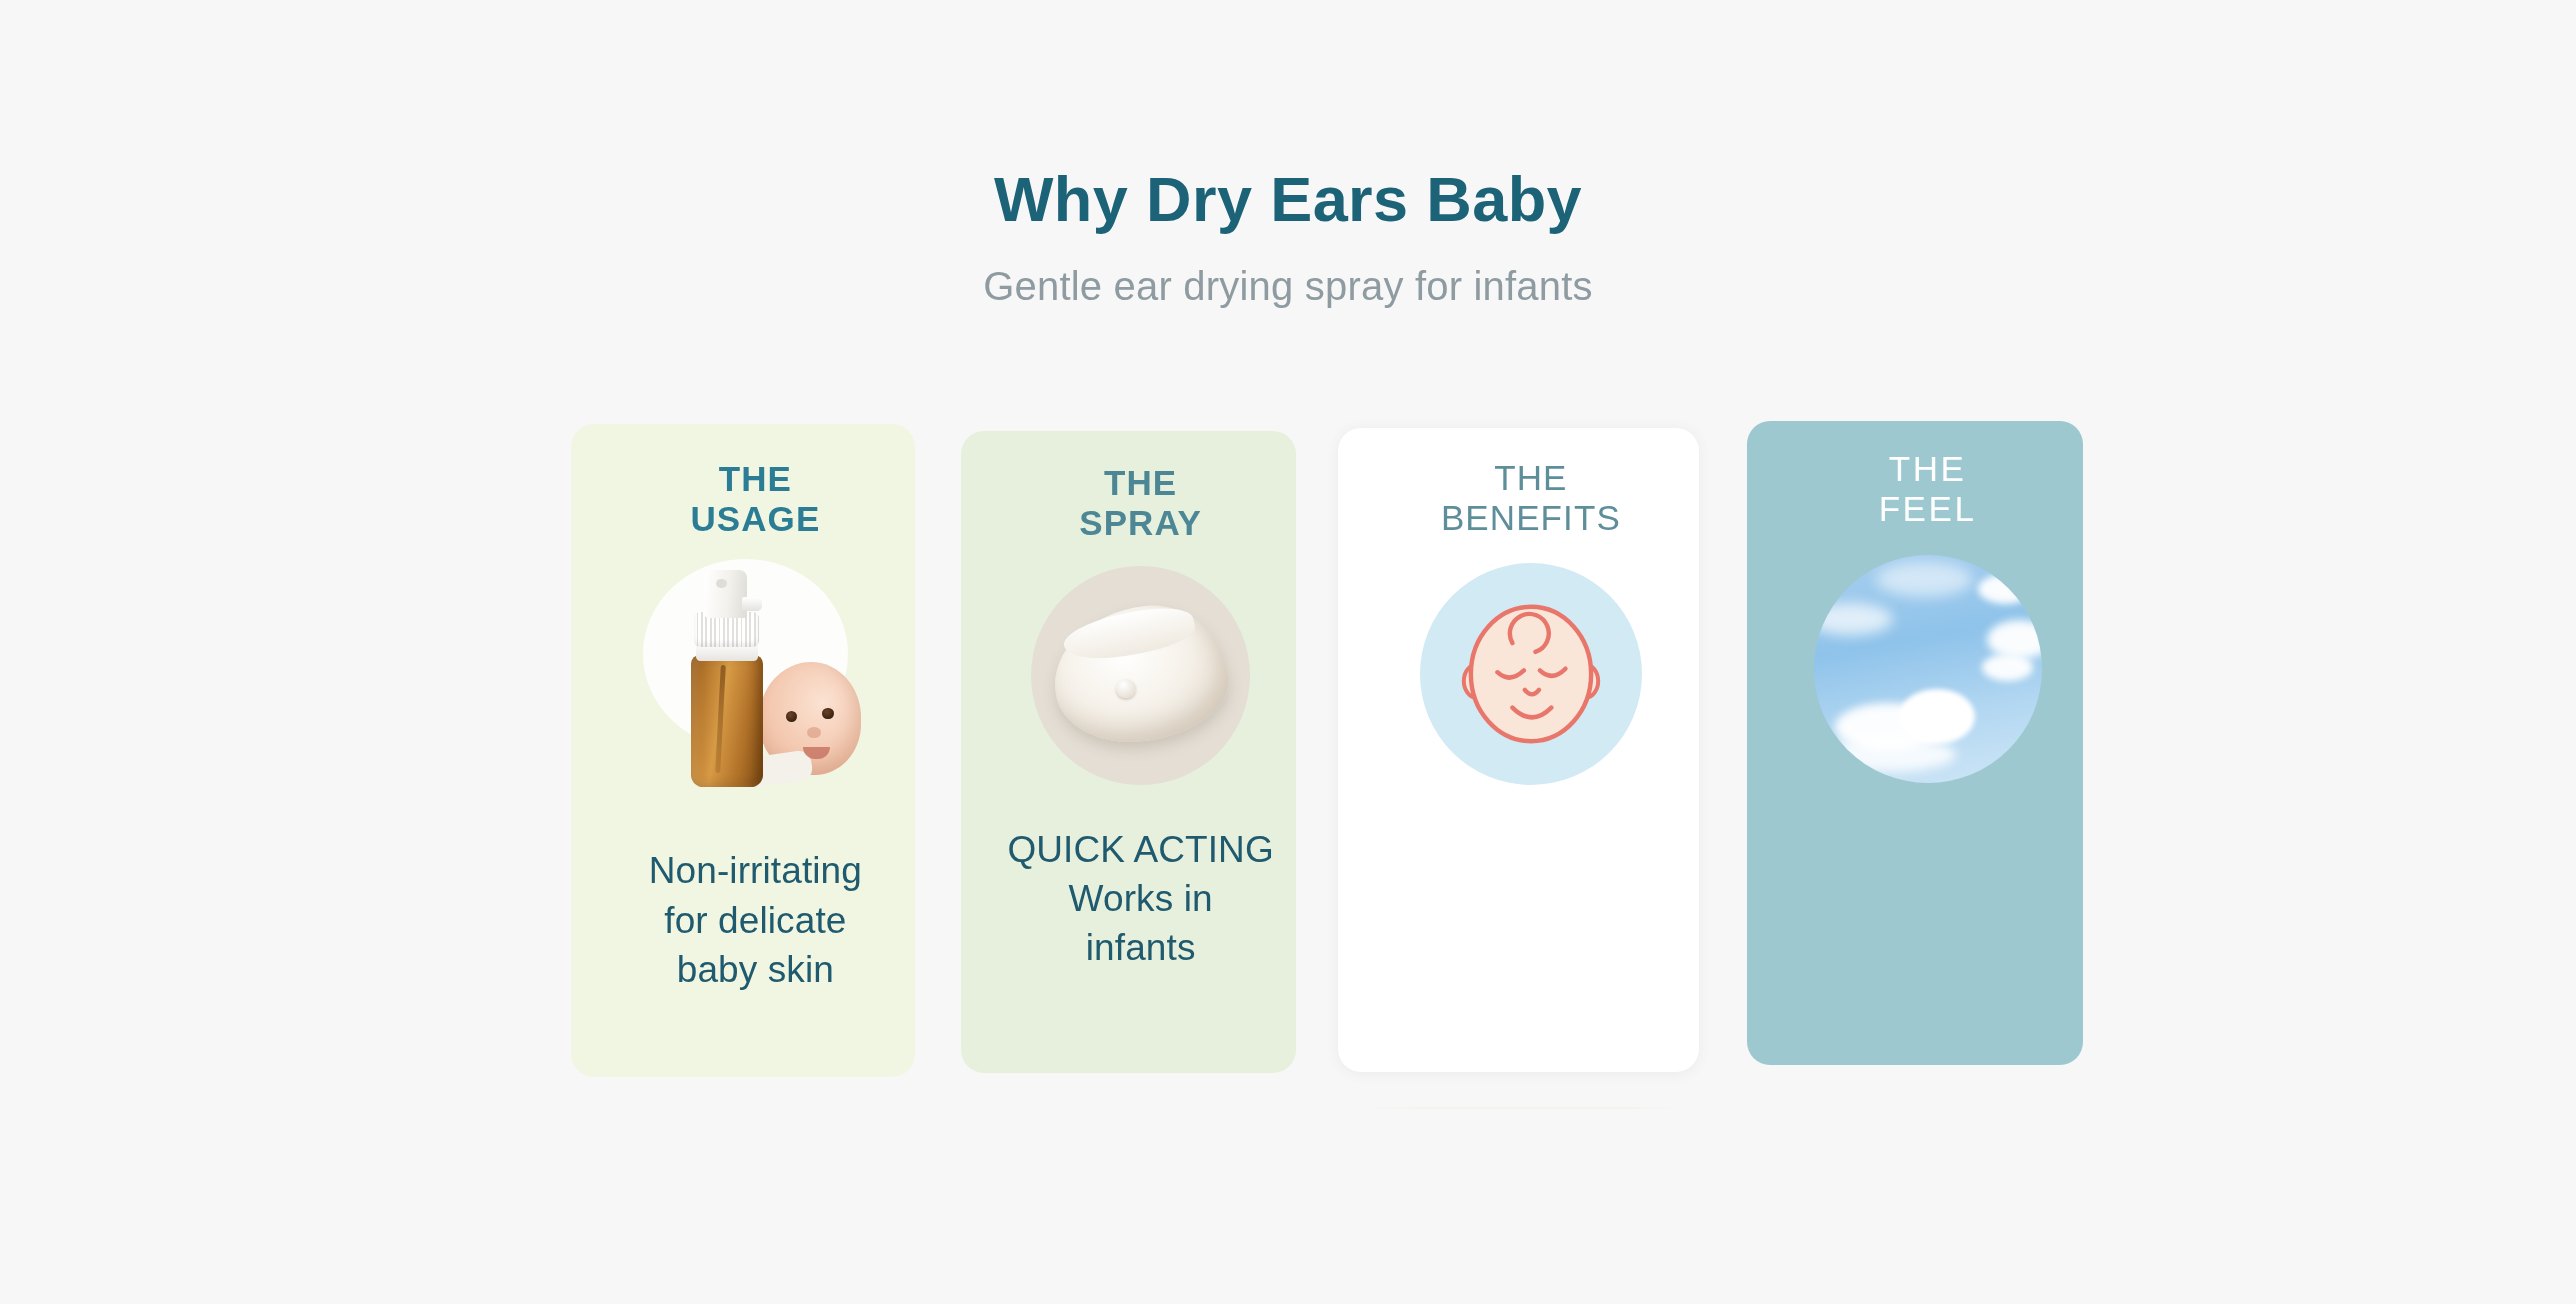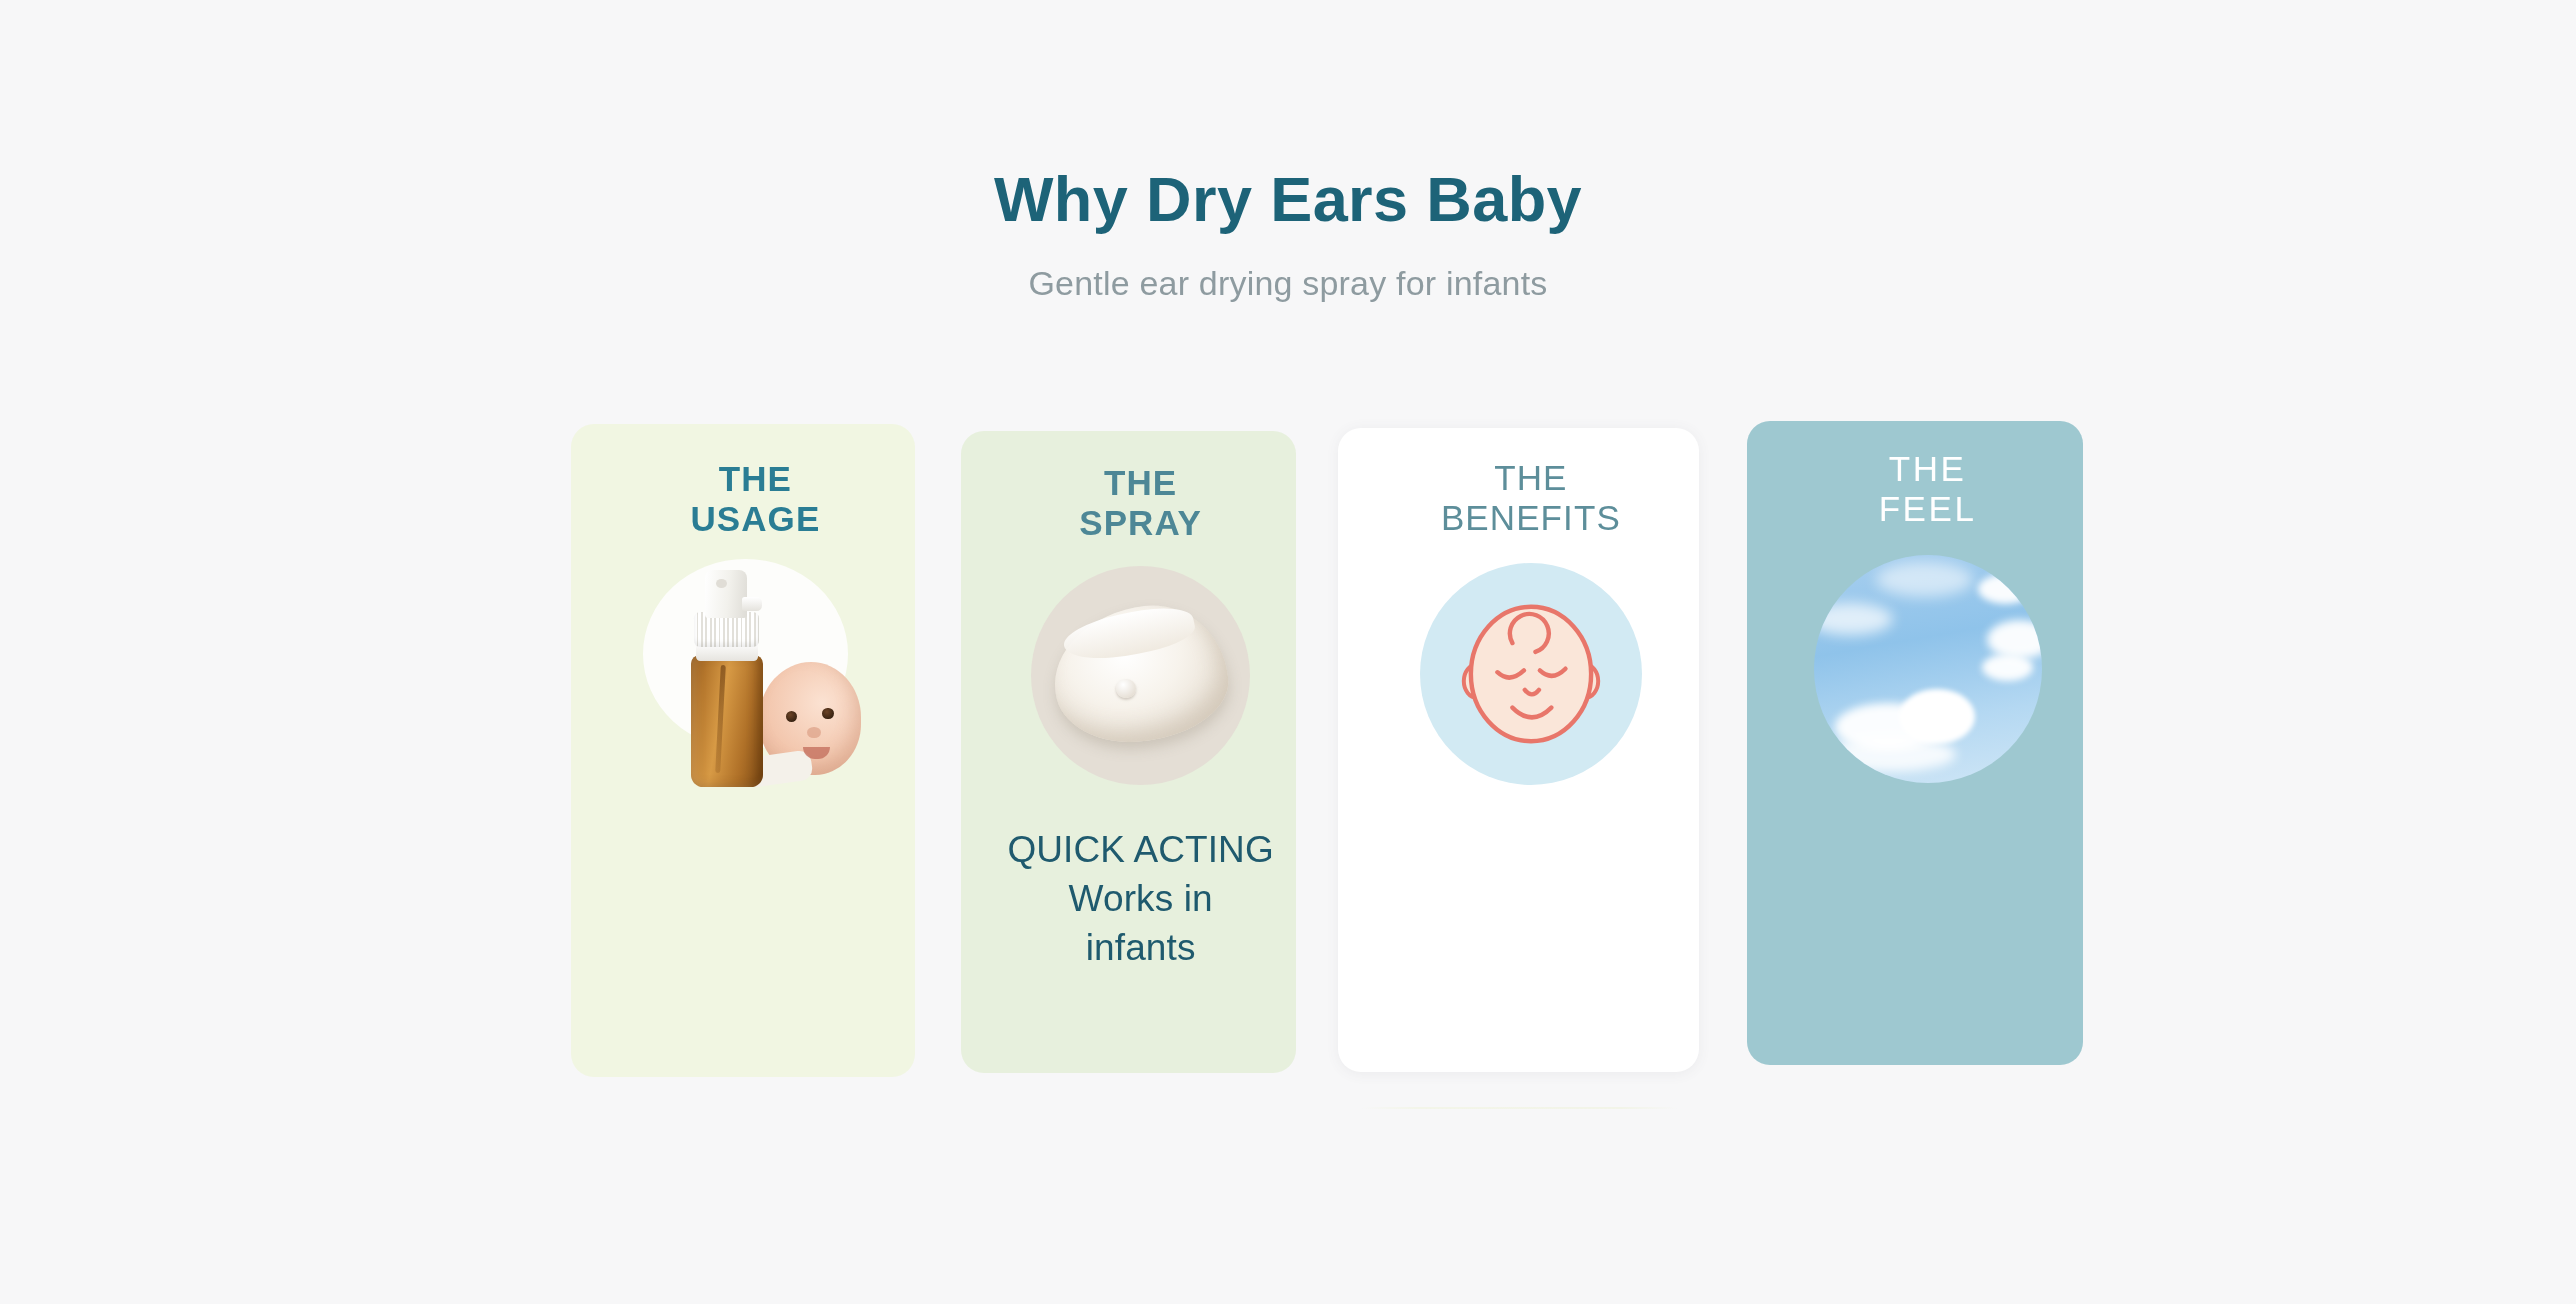--- a/index.html
+++ b/index.html
@@ -34,21 +34,21 @@
     font-size: 63px;
     font-weight: 700;
     color: #1d6378;
     letter-spacing: 0.4px;
     line-height: 1.0;
   }
 
   .page-subtitle {
     margin-top: 35px;
     font-family: "Liberation Sans", sans-serif;
-    font-size: 34px;
+    font-size: 40px;
     font-weight: 400;
     color: #8e9ba0;
     letter-spacing: 0.2px;
     line-height: 1.0;
   }
 
   
   .cards {
     position: absolute;
     top: 419px;
@@ -353,20 +353,23 @@
             <div class="mouth"></div>
           </div>
           <div class="bottle"></div>
           <div class="bottle-neck"></div>
           <div class="bottle-collar"></div>
           <div class="bottle-cap"></div>
           <div class="bottle-nozzle"></div>
         </div>
       </div>
 
+      <div class="card-body">Non-irritating
+for delicate
+baby skin</div>
     </div>
 
     <div class="card card-spray">
       <div class="card-heading">THE
 SPRAY</div>
 
       <div class="card-media">
         <div class="cream-disc">
           <div class="cream-blob"></div>
           <div class="cream-bead"></div>

